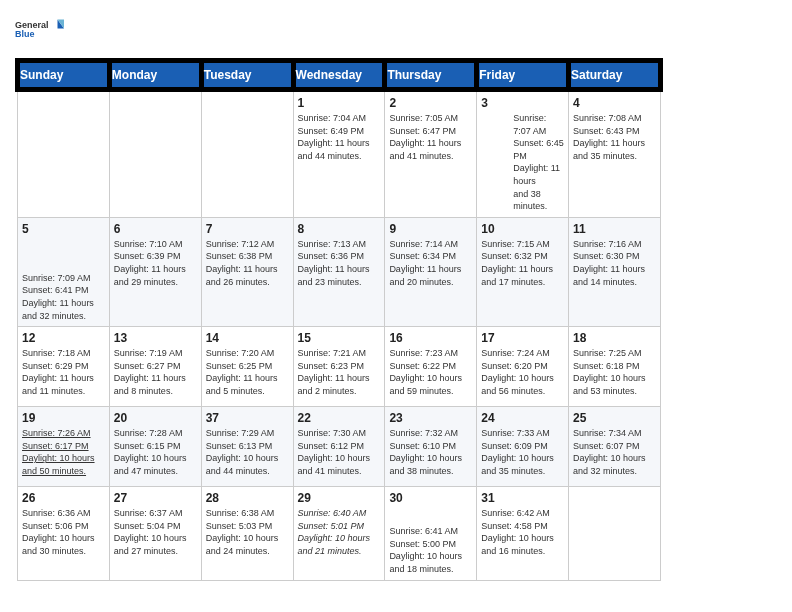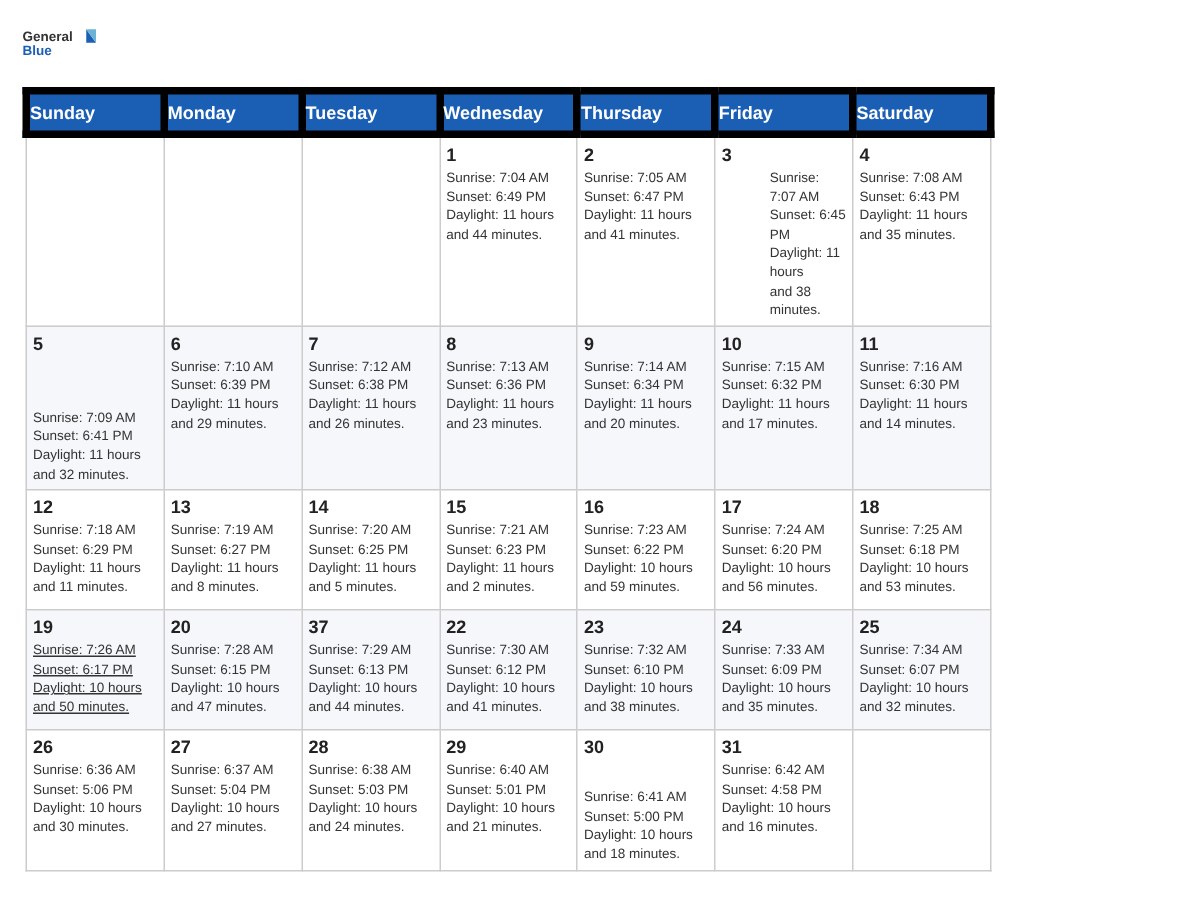--- a/index.html
+++ b/index.html
@@ -318,21 +318,21 @@
           </td>
           <td>
             <span class="day-number">28</span>
             <div class="day-info" style="white-space: pre-line;">Sunrise: 6:38 AM
 Sunset: 5:03 PM
 Daylight: 10 hours
 and 24 minutes.</div>
           </td>
           <td>
             <span class="day-number">29</span>
-            <div class="day-info" style="white-space: pre-line;">Sunrise: 6:40 AM
+            <div class="day-info" style="white-space: pre-line; font-style: italic;">Sunrise: 6:40 AM
 Sunset: 5:01 PM
 Daylight: 10 hours
 and 21 minutes.</div>
           </td>
           <td>
             <span class="day-number">30</span>
             <div class="day-info" style="white-space: pre-line; margin-top: 20px;">Sunrise: 6:41 AM
 Sunset: 5:00 PM
 Daylight: 10 hours
 and 18 minutes.</div>

